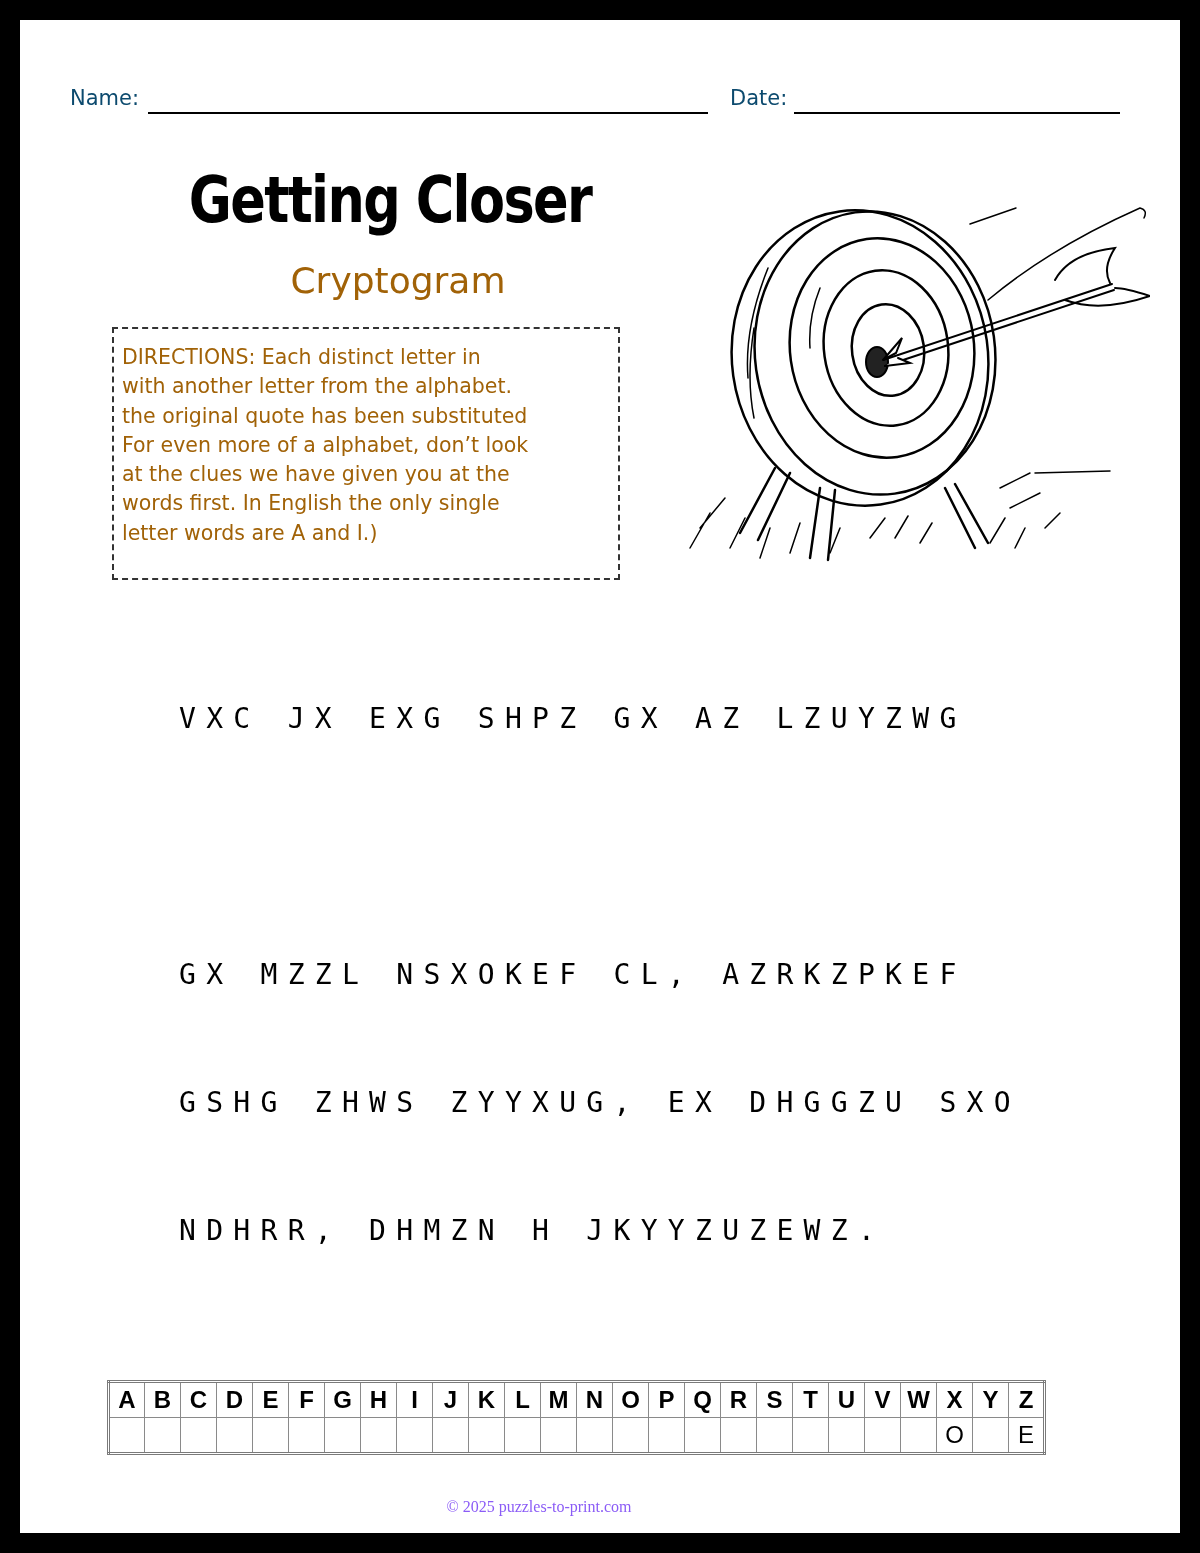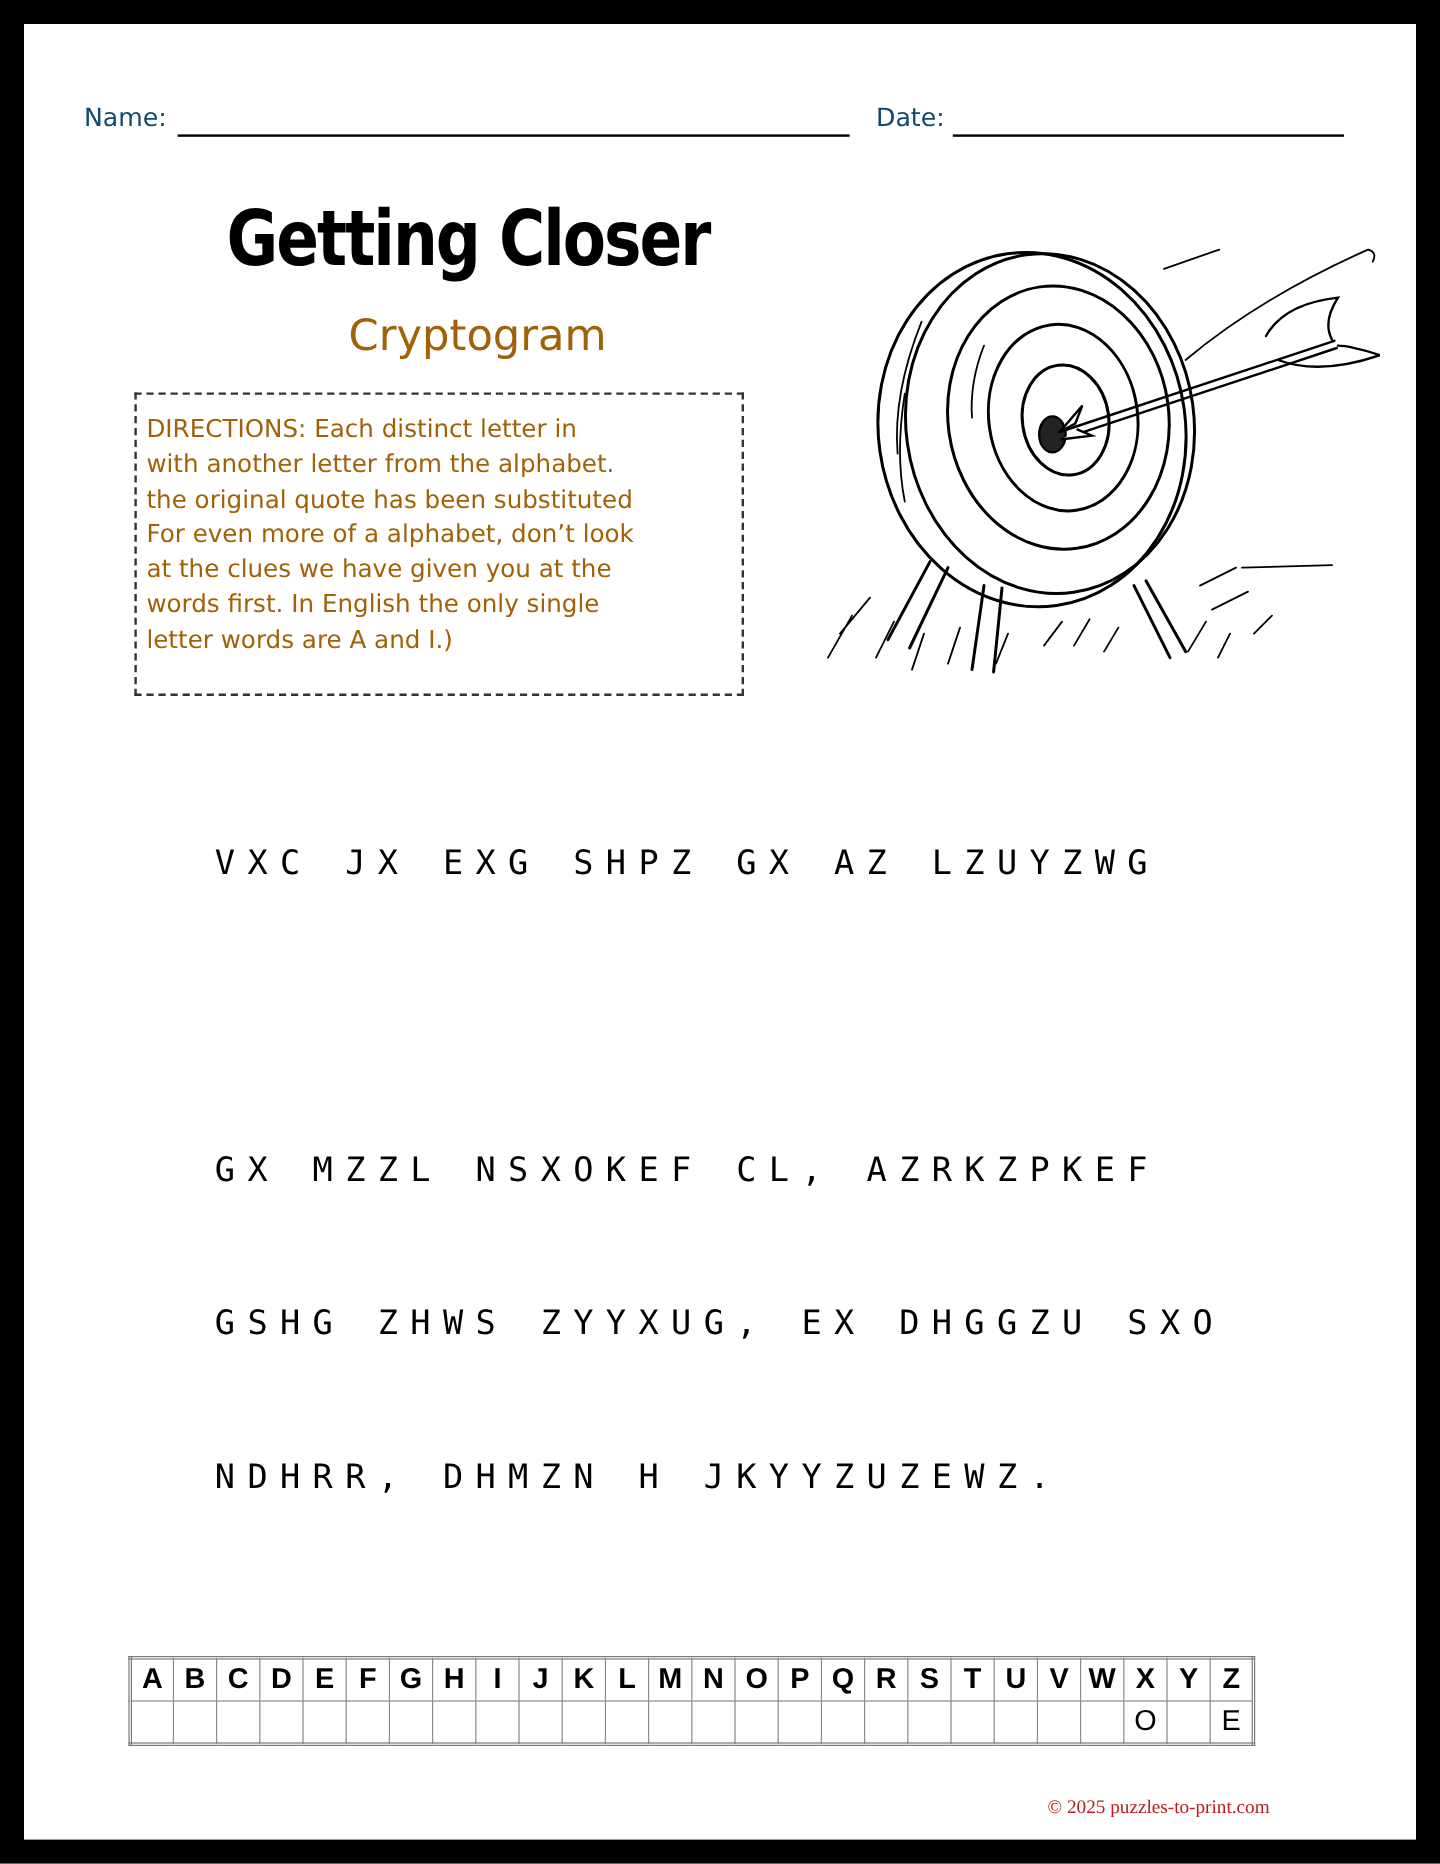--- a/index.html
+++ b/index.html
@@ -10,21 +10,21 @@
   .namebar .line { position:absolute; top:26px; height:0; border-top:2.5px solid #000; }
   .title { position:absolute; left:100px; top:148px; width:540px; text-align:center; font-family:"DejaVu Sans", sans-serif; font-weight:bold; font-size:64px; letter-spacing:-2px; transform:scaleX(0.82); transform-origin:center; color:#000; line-height:1; }
   .subtitle { position:absolute; left:108px; top:243px; width:540px; text-align:center; font-family:"DejaVu Sans", sans-serif; font-size:36px; color:#a16207; line-height:1; }
   .directions { position:absolute; left:92px; top:307px; width:508px; height:253px; border:2px dashed #333; box-sizing:border-box; padding:14px 8px 0 8px; text-align:left; font-family:"DejaVu Sans", sans-serif; font-size:20.5px; line-height:29.3px; color:#a16207; }
   .target { position:absolute; left:650px; top:168px; width:480px; height:400px; }
   .puzzle { position:absolute; left:130px; top:0; font-family:"DejaVu Sans Mono", monospace; font-size:28px; letter-spacing:10.3px; color:#000; white-space:pre;margin-left:29px; }
   .key { position:absolute; left:87px; top:1360px; border:3px double #7a7a7a; border-collapse:collapse; }
   .key td { width:36px; height:36px; border:1.5px solid #8a8a8a; text-align:center; padding:0; box-sizing:border-box; }
   .key .top td { font-family:"Liberation Sans", sans-serif; font-weight:bold; font-size:24px; color:#000; }
   .key .bot td { font-family:"Liberation Sans", sans-serif; font-size:24px; color:#000; }
-  .footer { position:absolute; left:0; width:1038px; top:1478px; text-align:right; font-family:"Liberation Serif", serif; font-size:16px; color:#b91c1c; }
+  .footer { position:absolute; left:0; width:1038px; top:1478px; text-align:center; font-family:"Liberation Serif", serif; font-size:16px; color:#8b5cf6; }
 </style>
 </head>
 <body>
 
 <div class="page">
 
   <div class="namebar">
     <span class="lbl" style="left:0">Name:</span>
     <div class="line" style="left:78px;width:560px"></div>
     <span class="lbl" style="left:660px">Date:</span>

